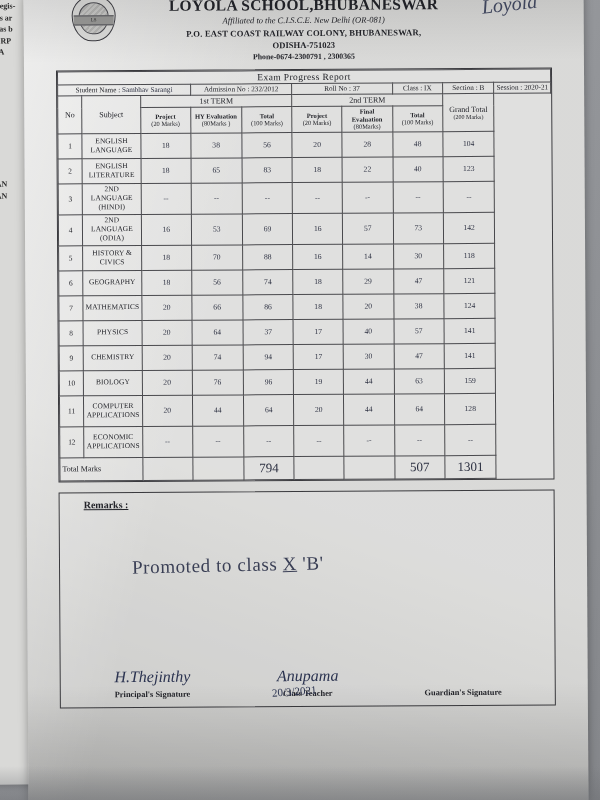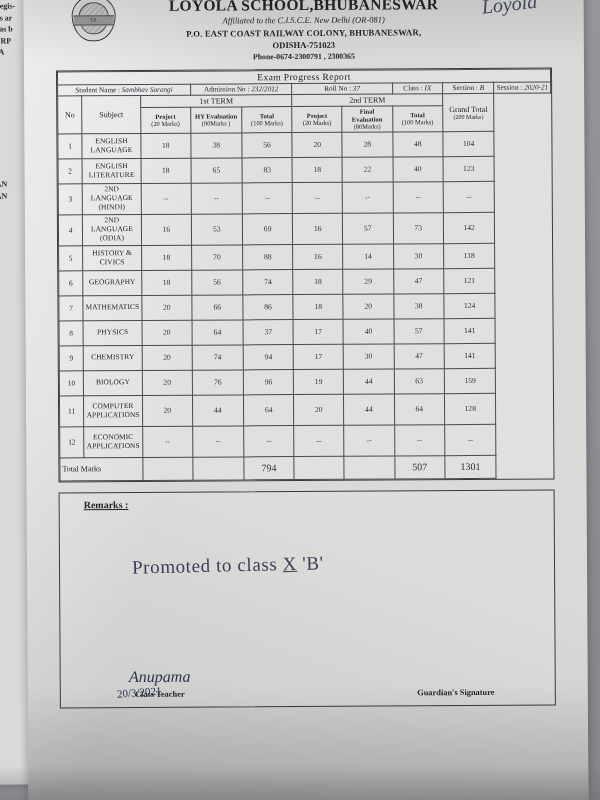--- a/index.html
+++ b/index.html
@@ -145,21 +145,20 @@
     border-bottom: 1.2px solid #3a3a3e;
   }
   .info-row td {
     font-size: 7.2px;
     text-align: left;
     padding: 3px 4px;
     white-space: nowrap;
   }
   .info-row .val {
     font-family: "Liberation Serif", serif;
-    font-style: italic;
   }
   .term-head td, .term-head th { font-weight: 700; font-size: 8px; border-radius: 6px; }
   .sub-head th {
     font-size: 6.4px;
     line-height: 1.15;
     padding: 2px 1px;
     font-weight: 400;
   }
   .sub-head th b { font-weight: 700; display:block; font-size:6.6px;}
   td.subject {
@@ -169,21 +168,21 @@
     letter-spacing: .1px;
     line-height: 1.2;
   }
   td.no { width: 20px; font-size: 7.4px; }
   .marks-col { width: 47px; }
   .grand { width: 48px; }
   .row-tall td { height: 22px; }
   .row-xtall td { height: 28px; }
   .total-row td {
     height: 20px;
-    font-size: 10px;
+    font-size: 13px;
   }
   .total-row .lbl {
     text-align: left;
     font-weight: 400;
     font-size: 8px;
   }
   .hw {
     font-family: "Liberation Serif", serif;
     color: #2d3142;
   }
@@ -523,20 +522,24 @@
   <div class="remarks">
     <div class="remarks-label">Remarks :</div>
     <div class="remarks-text">
       <span>Promoted to class</span>
       <span class="strike">X</span>
       <span>'B'</span>
     </div>
 
     <div class="sig-row">
       <div class="sig-block">
+        <div class="sig-ink">H.Thejinthy</div>
+        <div class="sig-caption">Principal's Signature</div>
+      </div>
+      <div class="sig-block">
         <div class="sig-ink">Anupama</div>
         <div class="sig-date">20/3/2021</div>
         <div class="sig-caption">Class Teacher</div>
       </div>
       <div class="sig-block">
         <div class="sig-ink"></div>
         <div class="sig-caption">Guardian's Signature</div>
       </div>
     </div>
   </div>

